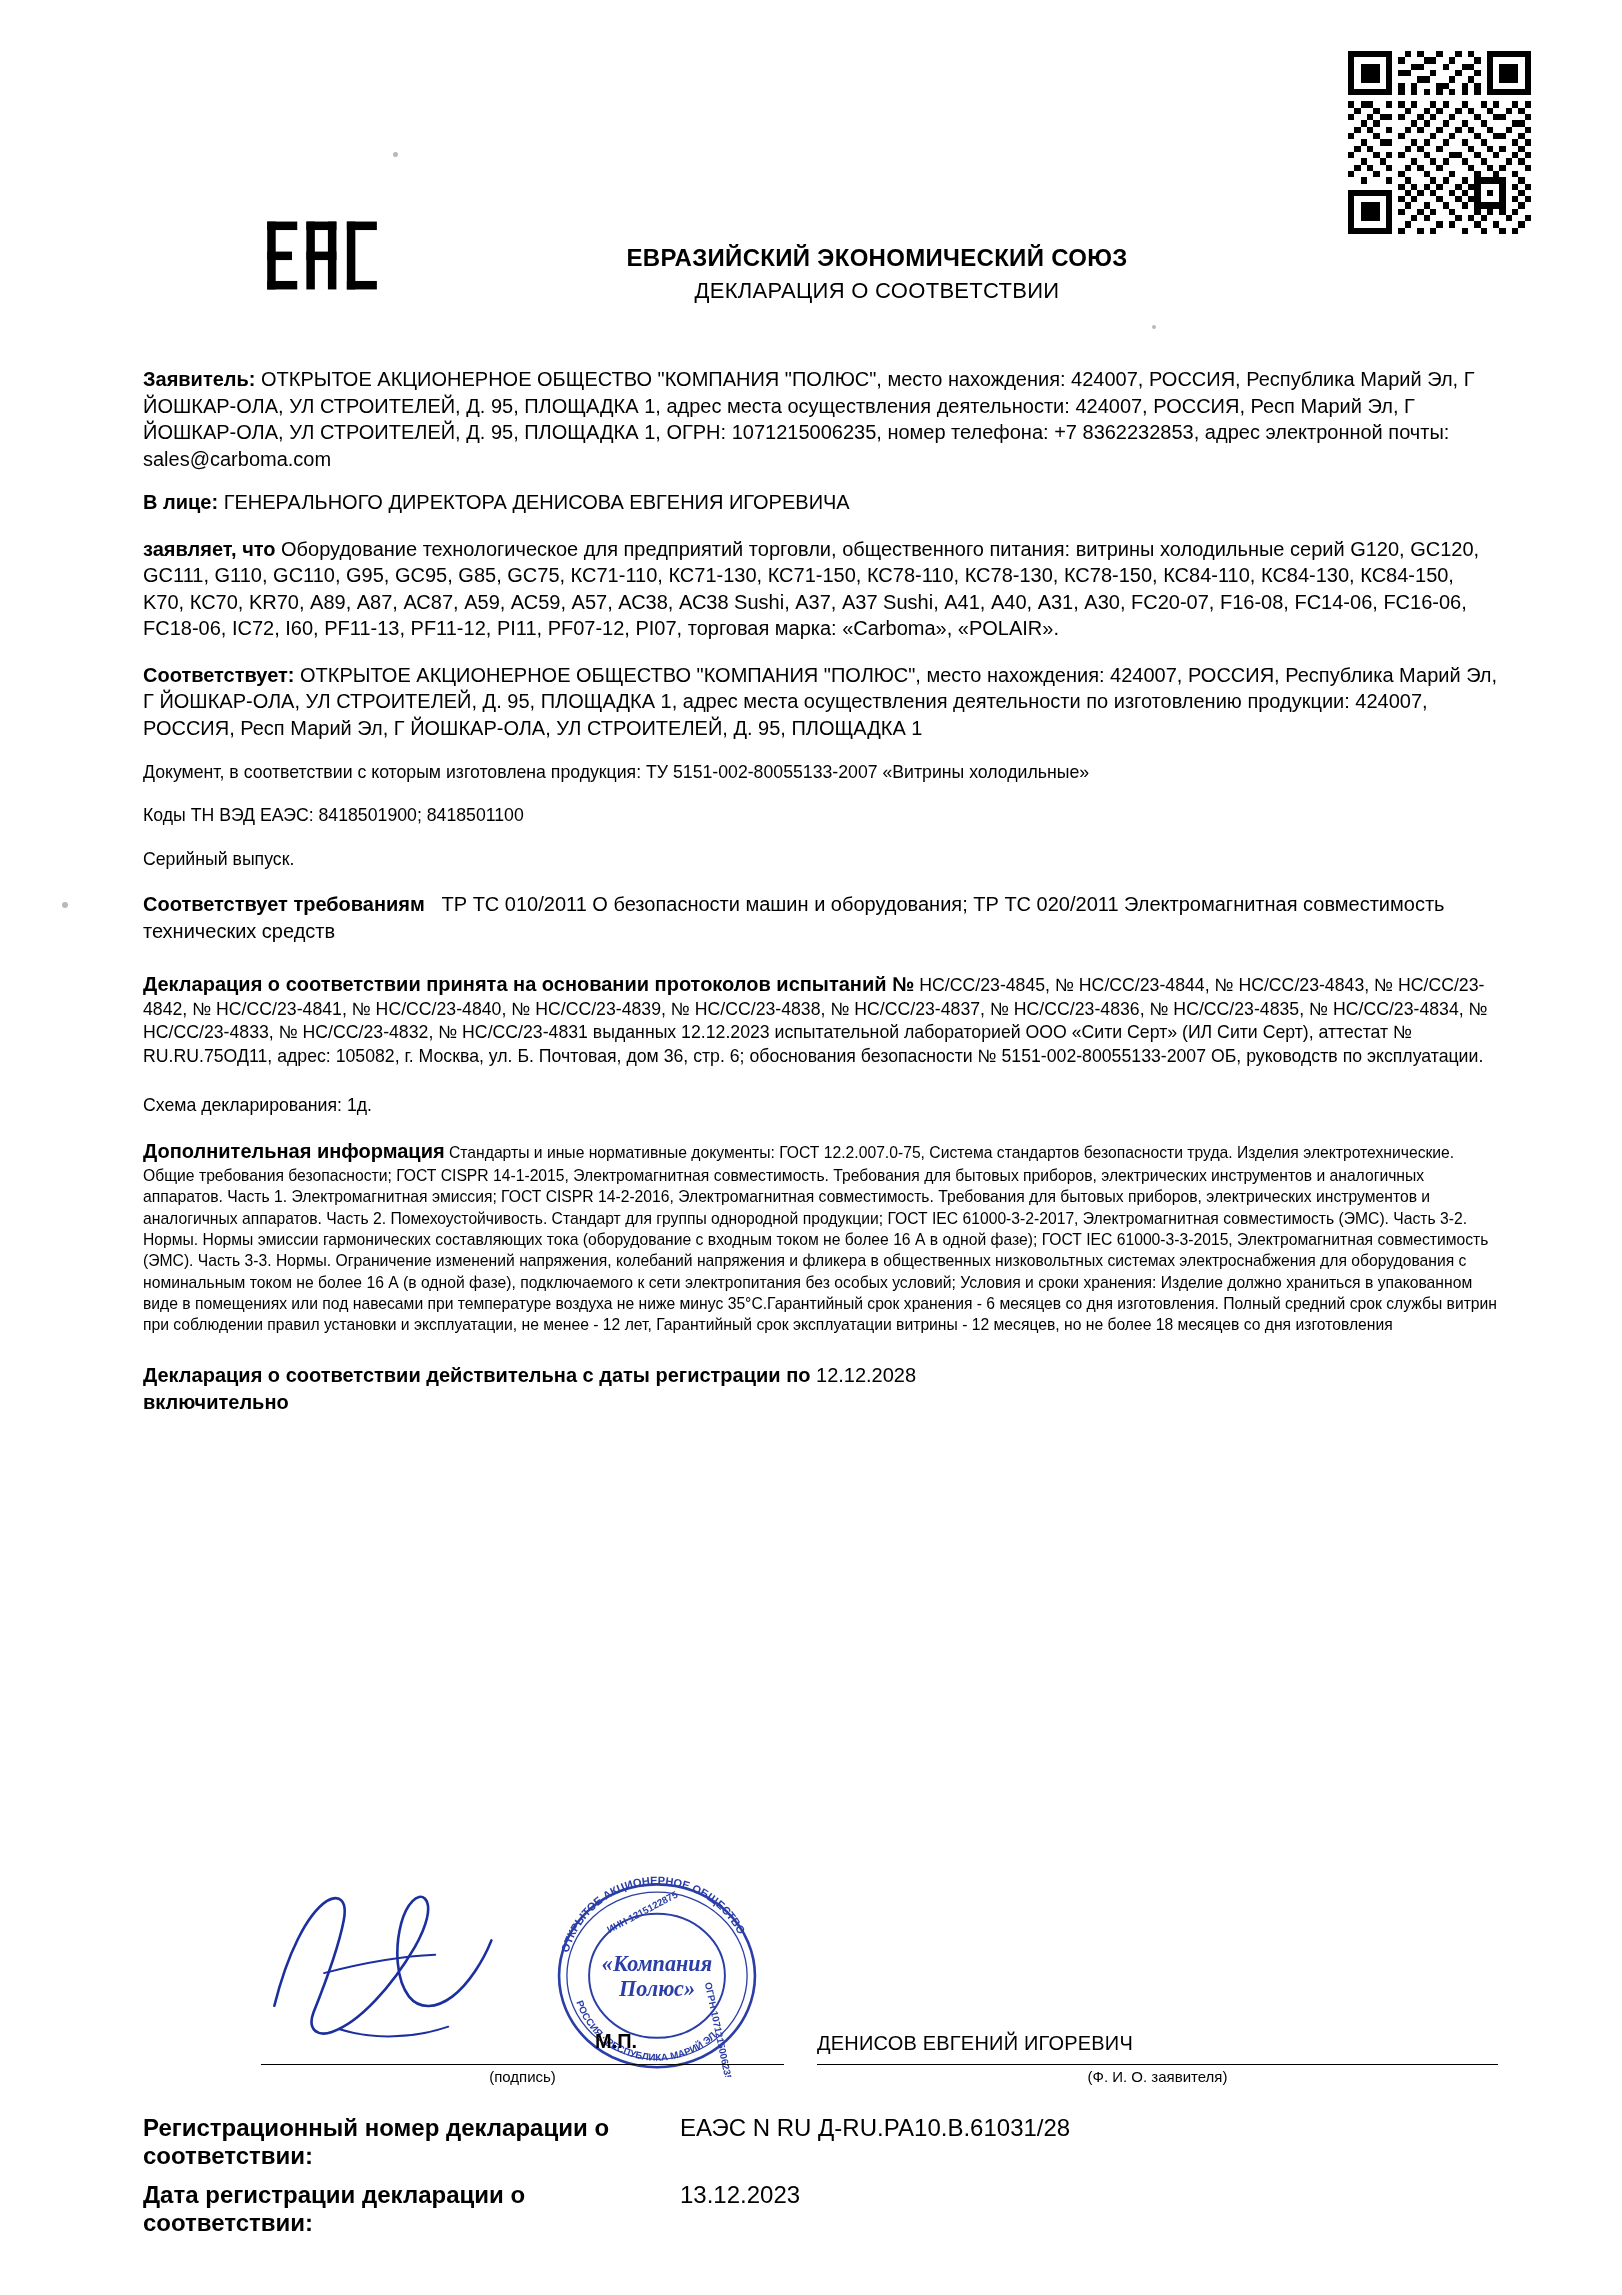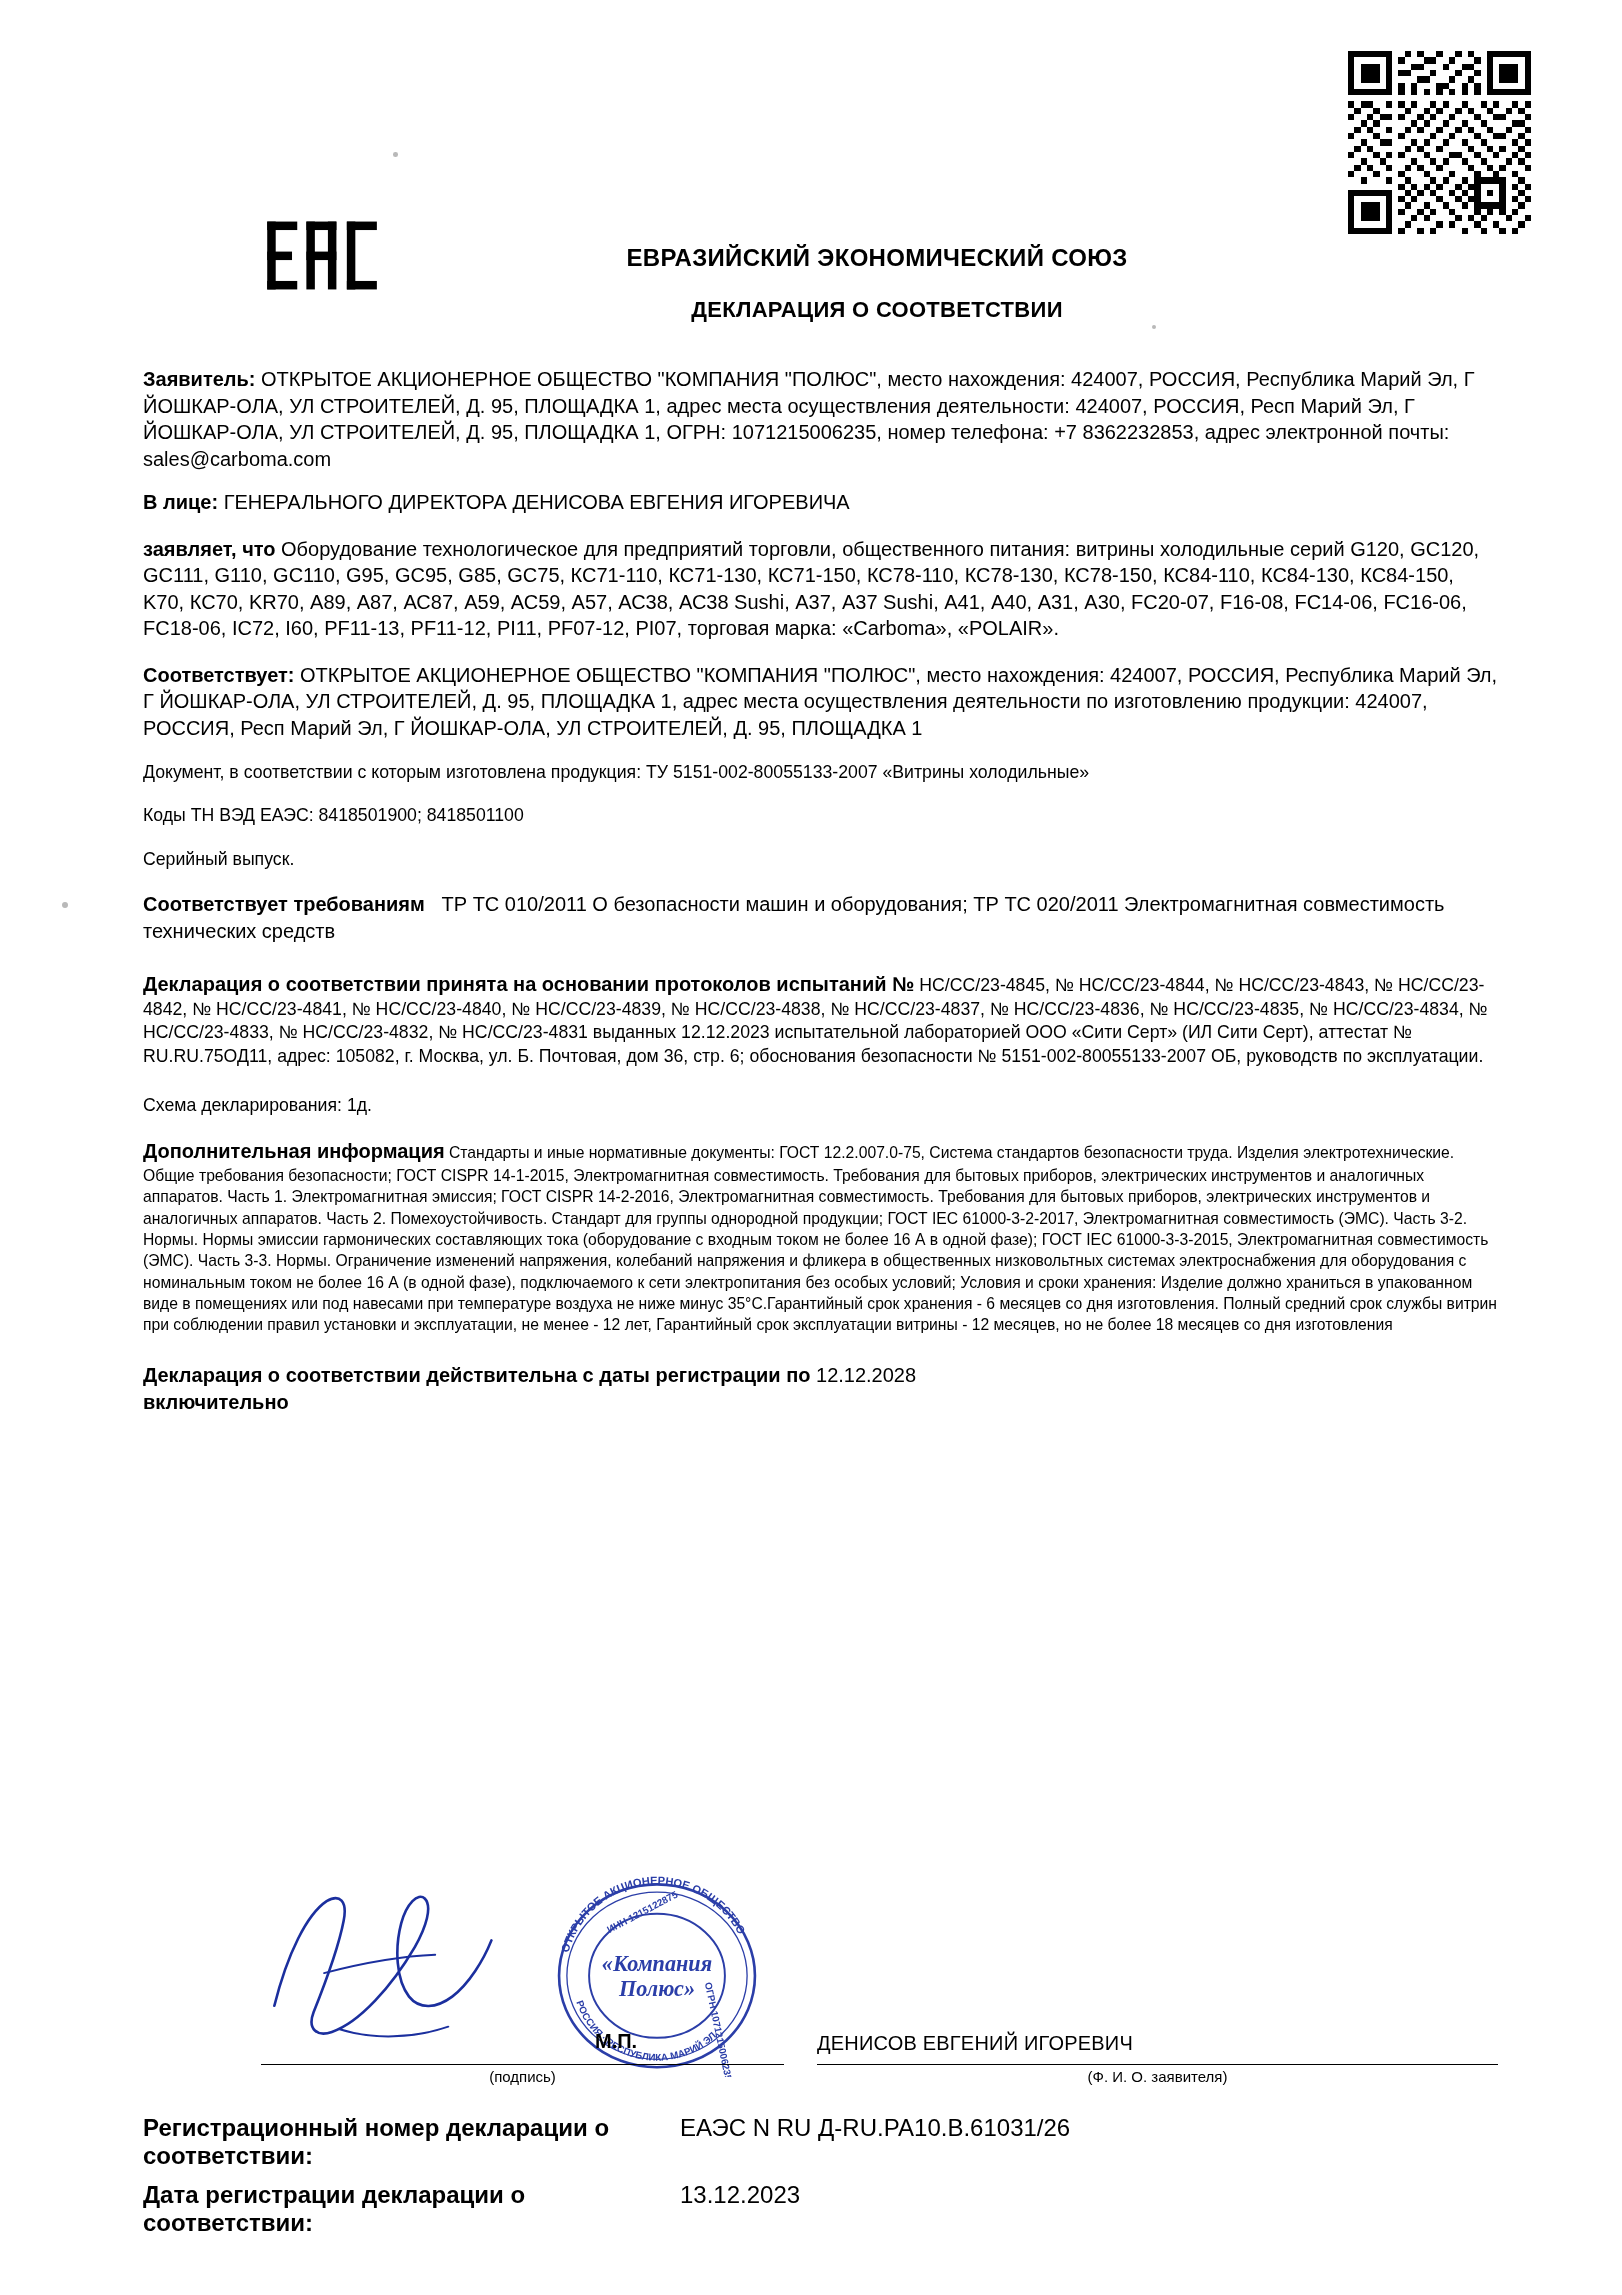--- a/index.html
+++ b/index.html
@@ -52,23 +52,23 @@
     text-align: center;
   }
   .doc-title {
     font-size: 24px;
     font-weight: bold;
     letter-spacing: 0.3px;
     line-height: 1.35;
   }
   .doc-subtitle {
     font-size: 22px;
-    font-weight: bold;
+    font-weight: normal;
     letter-spacing: 0.3px;
-    margin-top: 23px;
+    margin-top: 4px;
   }
 
   
   .content {
     position: absolute;
     top: 366px;
     left: 143px;
     width: 1355px;
   }
 
@@ -577,21 +577,21 @@
 
     <div class="rule-left"></div>
     <div class="rule-right"></div>
     <div class="cap-left">(подпись)</div>
     <div class="cap-right">(Ф. И. О. заявителя)</div>
   </div>
 
   <div class="footer">
     <div class="footer-row">
       <div class="footer-label">Регистрационный номер декларации о соответствии:</div>
-      <div class="footer-value">ЕАЭС N RU Д-RU.РА10.В.61031/26</div>
+      <div class="footer-value">ЕАЭС N RU Д-RU.РА10.В.61031/28</div>
     </div>
     <div class="footer-row">
       <div class="footer-label">Дата регистрации декларации о соответствии:</div>
       <div class="footer-value">13.12.2023</div>
     </div>
   </div>
 
 </div>
 
 

